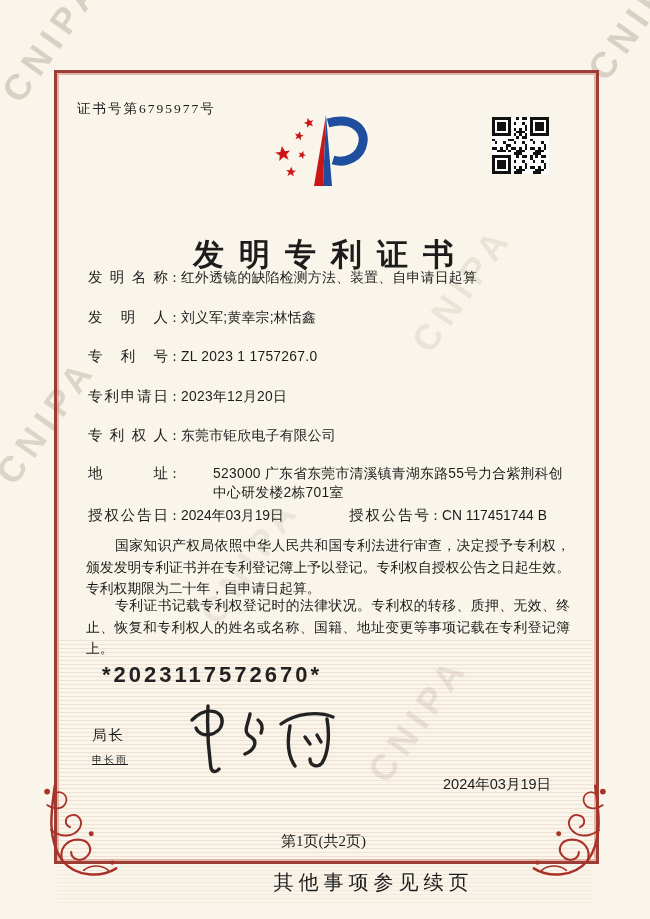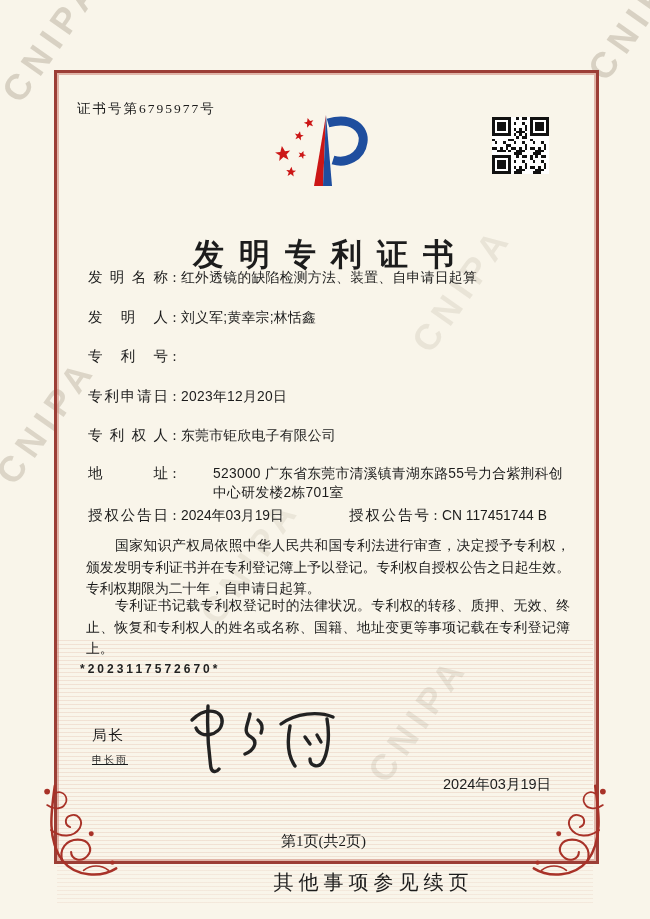--- a/index.html
+++ b/index.html
@@ -21,22 +21,22 @@
   .title{position:absolute;left:54px;top:193px;width:539px;text-align:center;
       font-size:31px;font-weight:600;letter-spacing:15px;text-indent:15px;margin-top:41px;}
   .frow{position:absolute;left:88px;width:488px;display:flex;font-size:14.5px;line-height:19px;}
   .flabel{flex:0 0 80px;text-align:justify;text-align-last:justify;}
   .fcolon{flex:0 0 13px;text-align:center;}
   .fvalue{flex:1 1 auto;font-family:"Liberation Sans",sans-serif;font-size:13.8px;letter-spacing:0.3px;}
   .glabel{flex:0 0 80px;text-align:justify;text-align-last:justify;}
   .gval{font-family:"Liberation Sans",sans-serif;font-size:13.8px;}
   .para{position:absolute;left:86px;width:484px;font-size:13.8px;line-height:21.5px;
       text-indent:2.1em;text-align:justify;}
-  .regcode{position:absolute;left:80px;top:662px;font-family:"Liberation Sans",sans-serif;
-      font-weight:bold;font-size:12px;letter-spacing:3px;color:#222;}
+  .regcode{position:absolute;left:102px;top:662px;font-family:"Liberation Sans",sans-serif;
+      font-weight:bold;font-size:22px;letter-spacing:3px;color:#222;}
   .sig-title{position:absolute;left:92px;top:726px;font-size:14.5px;letter-spacing:2px;font-family:Liberation Mono, monospace;}
   .sig-name{position:absolute;left:92px;top:753px;font-size:10px;letter-spacing:2px;text-decoration:underline;}
   .sig-img{position:absolute;left:178px;top:698px;width:165px;height:78px;}
   .issue-date{position:absolute;left:443px;top:775px;font-family:"Liberation Sans",sans-serif;font-size:14.5px;}
   .page-info{position:absolute;left:54px;top:832px;width:539px;text-align:center;font-size:15px;}
   .note{position:absolute;left:104px;top:869px;width:539px;text-align:center;
       font-size:20px;letter-spacing:5px;}
   .orn{position:absolute;width:96px;height:104px;}
 </style>
 </head>
@@ -306,20 +306,21 @@
     <span class="fvalue">红外透镜的缺陷检测方法、装置、自申请日起算</span>
   </div>
   <div class="frow" style="top:308px">
     <span class="flabel">发明人</span>
       <span class="fcolon">:</span>
     <span class="fvalue">刘义军;黄幸宗;林恬鑫</span>
   </div>
   <div class="frow" style="top:347px">
     <span class="flabel">专利号</span>
       <span class="fcolon">:</span>
+    <span class="fvalue">ZL 2023 1 1757267.0</span>
   </div>
   <div class="frow" style="top:387px">
     <span class="flabel">专利申请日</span>
       <span class="fcolon">:</span>
     <span class="fvalue">2023年12月20日</span>
   </div>
   <div class="frow" style="top:426px">
     <span class="flabel">专利权人</span>
       <span class="fcolon">:</span>
     <span class="fvalue">东莞市钜欣电子有限公司</span>

